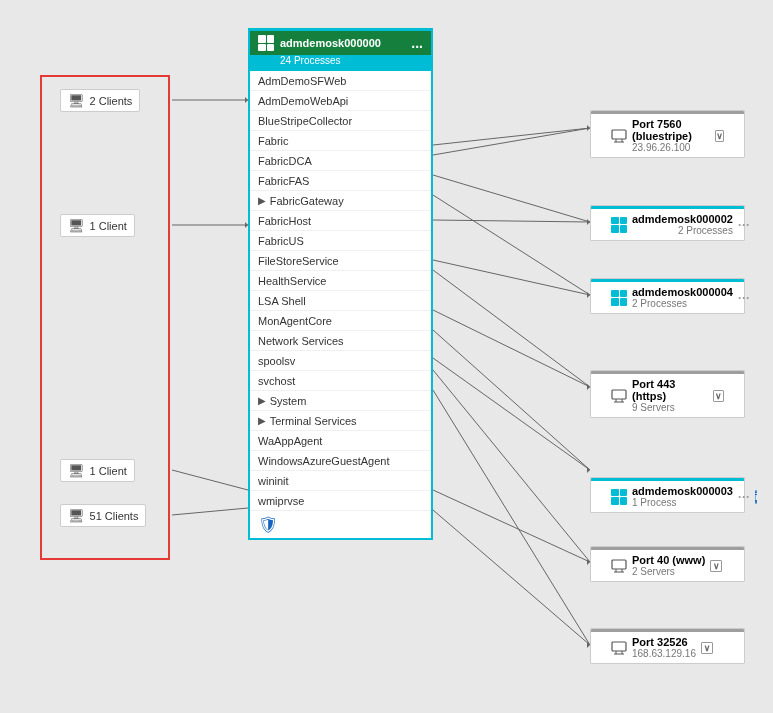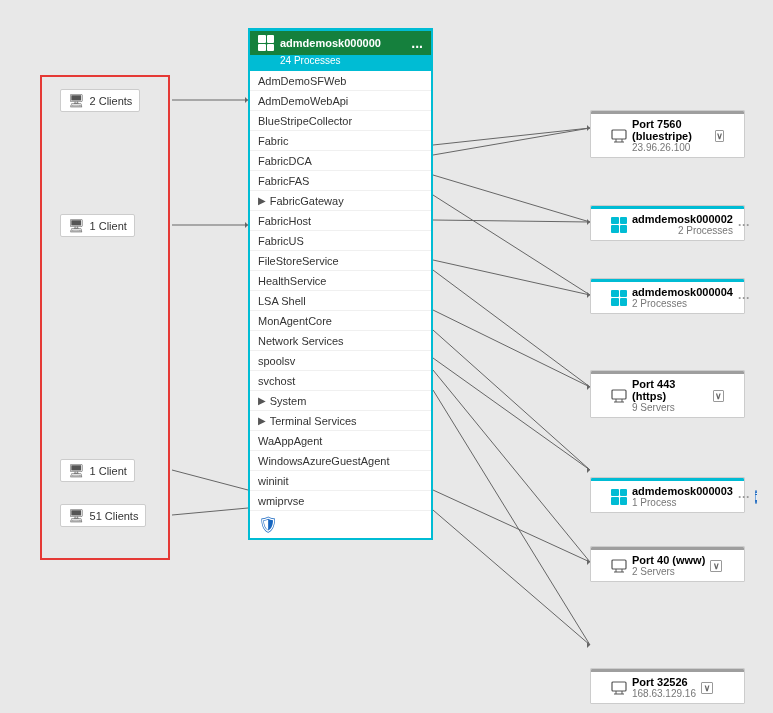--- a/index.html
+++ b/index.html
@@ -475,21 +475,21 @@
         <line x1="3" y1="13" x2="13" y2="13" stroke="#555" stroke-width="1"></line>
       </svg>
       <div>
         <div>Port 40 (www)</div>
         <div class="right-node-subtext">2 Servers</div>
       </div>
       <div class="expand-icon">∨</div>
     </div>
   </div>
 
-  <div class="right-node" style="left:590px; top:628px;margin-top:40px;">
+  <div class="right-node" style="left:590px; top:628px;">
     <div class="right-node-top-bar gray"></div>
     <div class="right-node-header">
       <svg class="monitor-icon-svg" viewBox="0 0 16 14">
         <rect x="1" y="1" width="14" height="9" rx="1" stroke="#555" stroke-width="1.2" fill="none"></rect>
         <line x1="5" y1="10" x2="5" y2="13" stroke="#555" stroke-width="1"></line>
         <line x1="11" y1="10" x2="11" y2="13" stroke="#555" stroke-width="1"></line>
         <line x1="3" y1="13" x2="13" y2="13" stroke="#555" stroke-width="1"></line>
       </svg>
       <div>
         <div>Port 32526</div>

